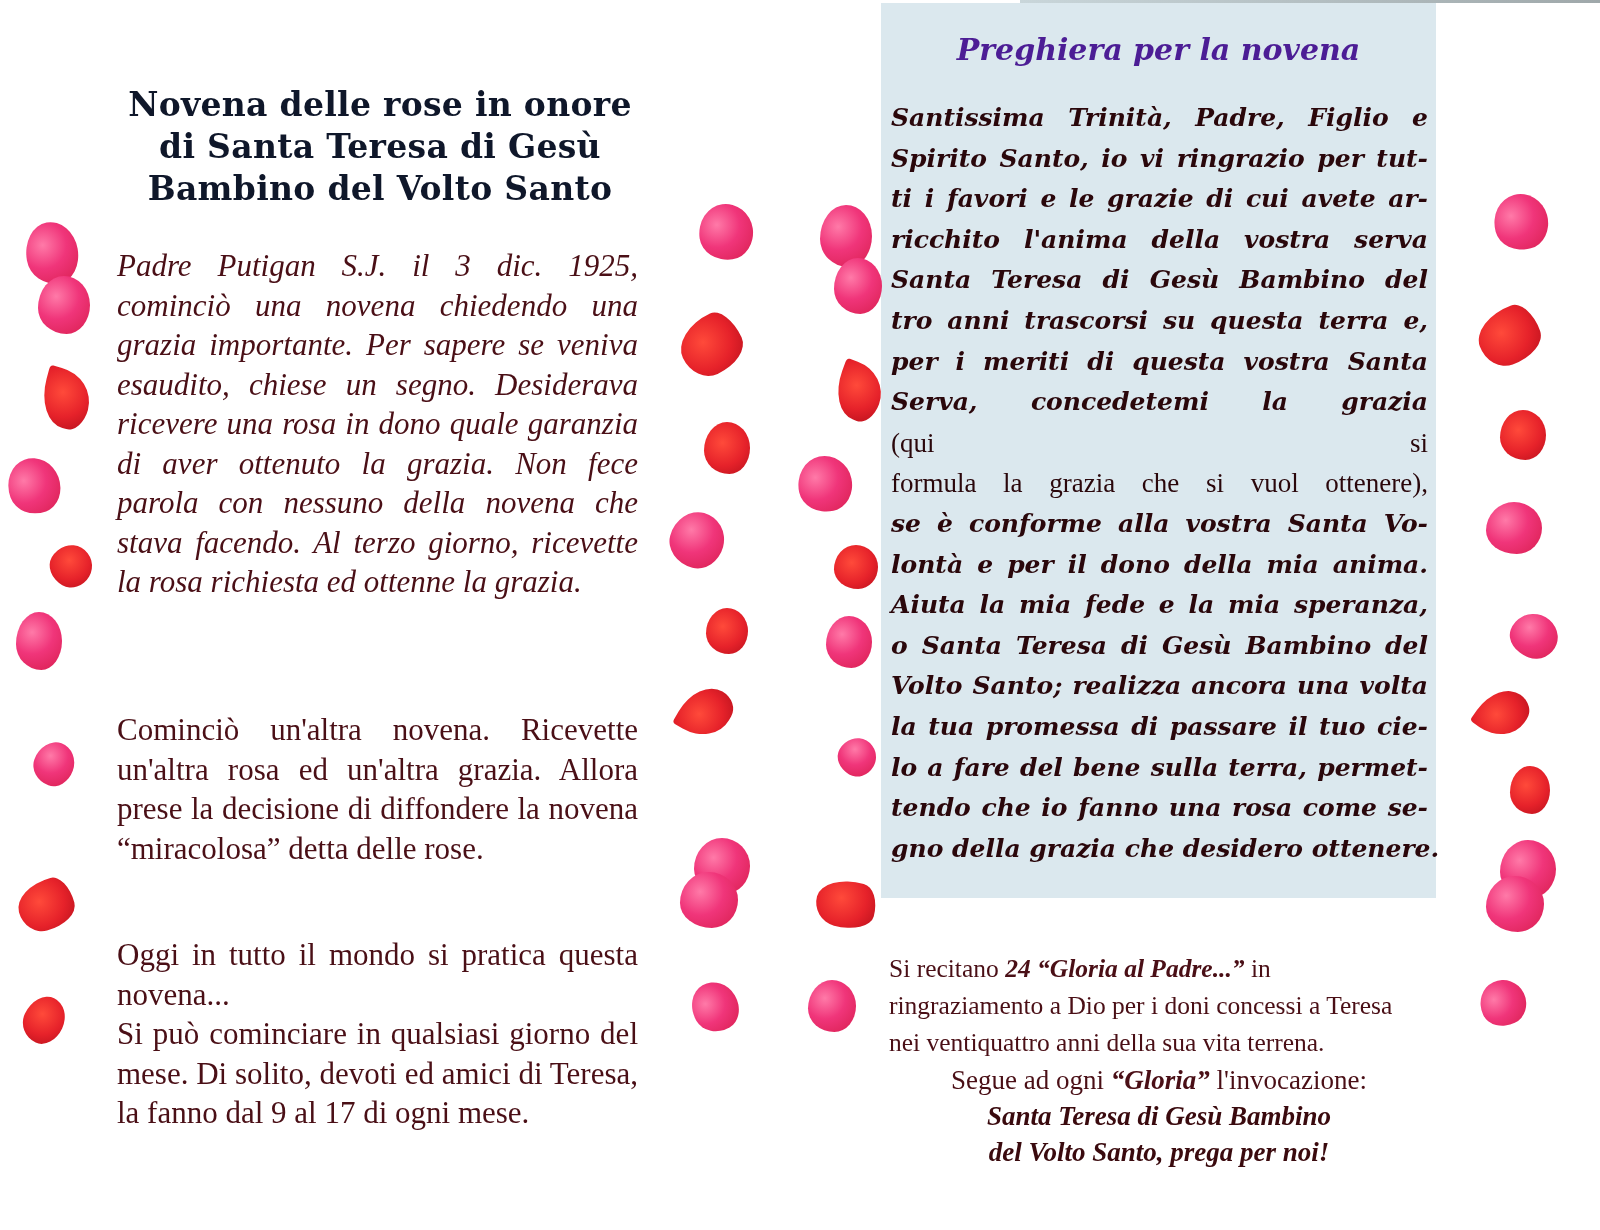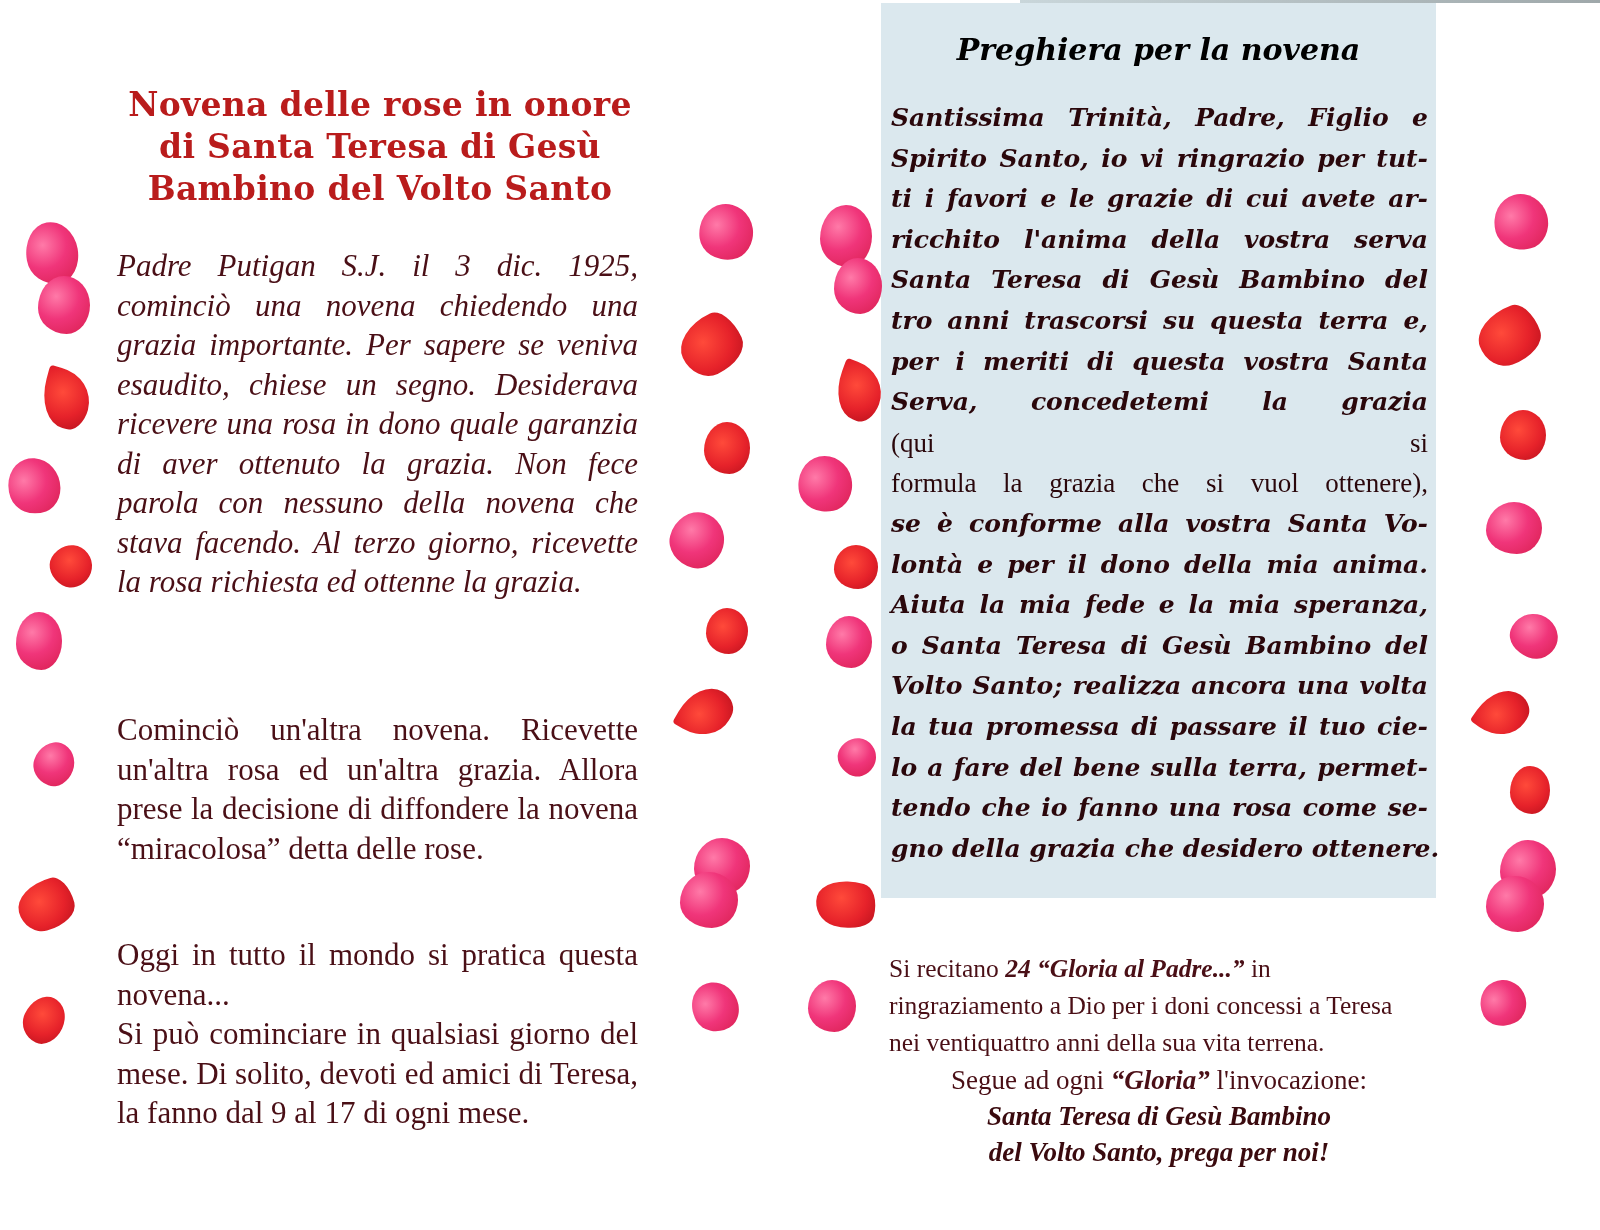--- a/index.html
+++ b/index.html
@@ -13,21 +13,21 @@
   }
   .top-rule {
     position: absolute; left: 1020px; top: 0; width: 580px; height: 3px;
     background: linear-gradient(to right, #c9d6da, #9fa8aa);
   }
   
   .left-title {
     position: absolute; left: 110px; top: 84px; width: 540px;
     text-align: center;
     font-family: "DejaVu Serif", serif; font-weight: bold;
-    font-size: 33px; line-height: 42px; color: #b91c1c;
+    font-size: 33px; line-height: 42px; color: #0f172a;
     letter-spacing: 0.3px;
   }
   .left-body {
     position: absolute; left: 117px; width: 521px;
     font-family: "Liberation Serif", serif;
     font-size: 31px; line-height: 39.5px; color: #4a0f16;
     text-align: justify; text-align-last: left;
   }
   .left-body p { margin: 0; }
   #p1 { top: 246px; font-style: italic; }
@@ -36,21 +36,21 @@
 
   
   .prayer-box {
     position: absolute; left: 881px; top: 3px; width: 555px; height: 895px;
     background: #dbe8ee;
   }
   .prayer-title {
     position: absolute; left: 881px; top: 32px; width: 555px;
     text-align: center;
     font-family: "DejaVu Serif", serif; font-style: italic; font-weight: bold;
-    font-size: 30px; color: #000000;
+    font-size: 30px; color: #4c1d95;
   }
   .prayer-body {
     position: absolute; left: 891px; top: 98px; width: 537px;
     font-family: "DejaVu Serif", serif; font-style: italic; font-weight: bold;
     font-size: 25px; line-height: 40.6px; color: #2a070b;
     text-align: justify; text-align-last: justify;
   }
   .prayer-body .line { display: block; white-space: nowrap; text-align: justify; text-align-last: justify; }
   .prayer-body .plain { font-family: "Liberation Serif", serif; font-style: normal; font-weight: normal; font-size: 27px; }
   .note {

